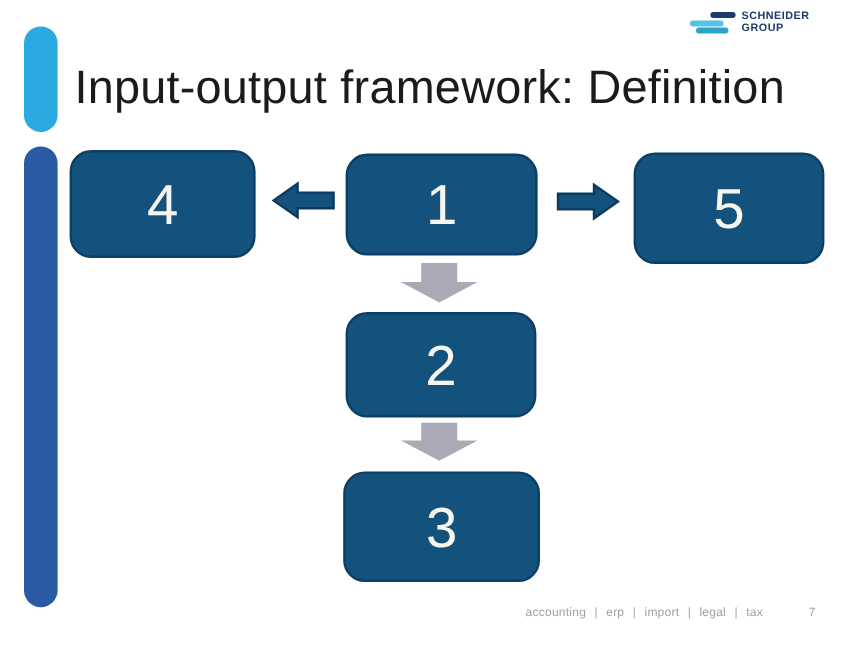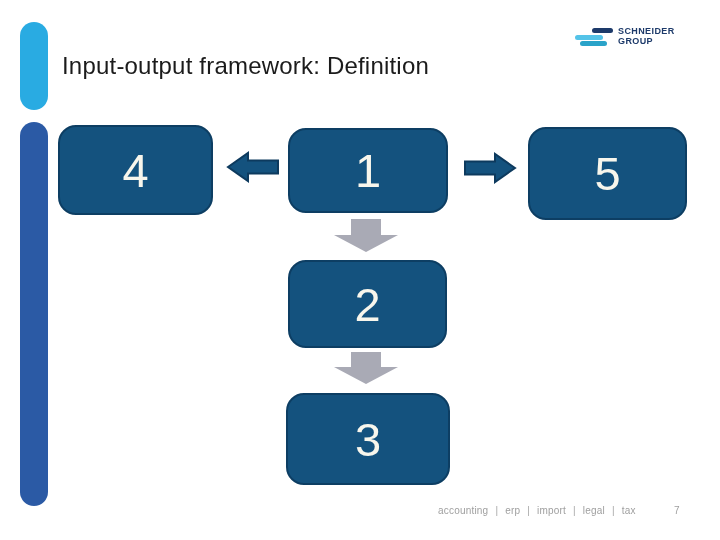--- a/index.html
+++ b/index.html
@@ -11,25 +11,25 @@
     background: #ffffff; overflow: hidden;
   }
   
   .accent-bar { position: absolute; left: 20px; width: 28px; border-radius: 14px; }
   .accent-bar.light { top: 22px;  height: 88px;  background: #29abe2; }
   .accent-bar.dark  { top: 122px; height: 384px; background: #2b5aa5; }
 
   
   .title {
     position: absolute; left: 62px; top: 52px; margin: 0;
-    font-size: 24px; font-weight: 400; color: #1b1b1b; letter-spacing: 0.2px;
+    font-size: 39px; font-weight: 400; color: #1b1b1b; letter-spacing: 0.2px;
   }
 
   
-  .logo { position: absolute; left: 575px; top: 27px; display: flex; align-items: flex-start; }
+  .logo { position: absolute; left: 575px; top: 9px; display: flex; align-items: flex-start; }
   .logo-mark { position: relative; width: 38px; height: 20px; margin-top: 1px; }
   .logo-mark .bar { position: absolute; height: 5px; border-radius: 2.5px; display: block; }
   .logo-mark .b1 { left: 17px; top: 0px;  width: 21px; background: #1d3a6a; }
   .logo-mark .b2 { left: 0px;  top: 7px;  width: 28px; background: #54c3e8; }
   .logo-mark .b3 { left: 5px;  top: 13px; width: 27px; background: #2aa3c9; }
   .logo-text { margin-left: 5px; display: flex; flex-direction: column; }
   .logo-text span {
     font-size: 9px; font-weight: bold; color: #1d3a6a;
     letter-spacing: 0.4px; line-height: 9.5px;
   }

